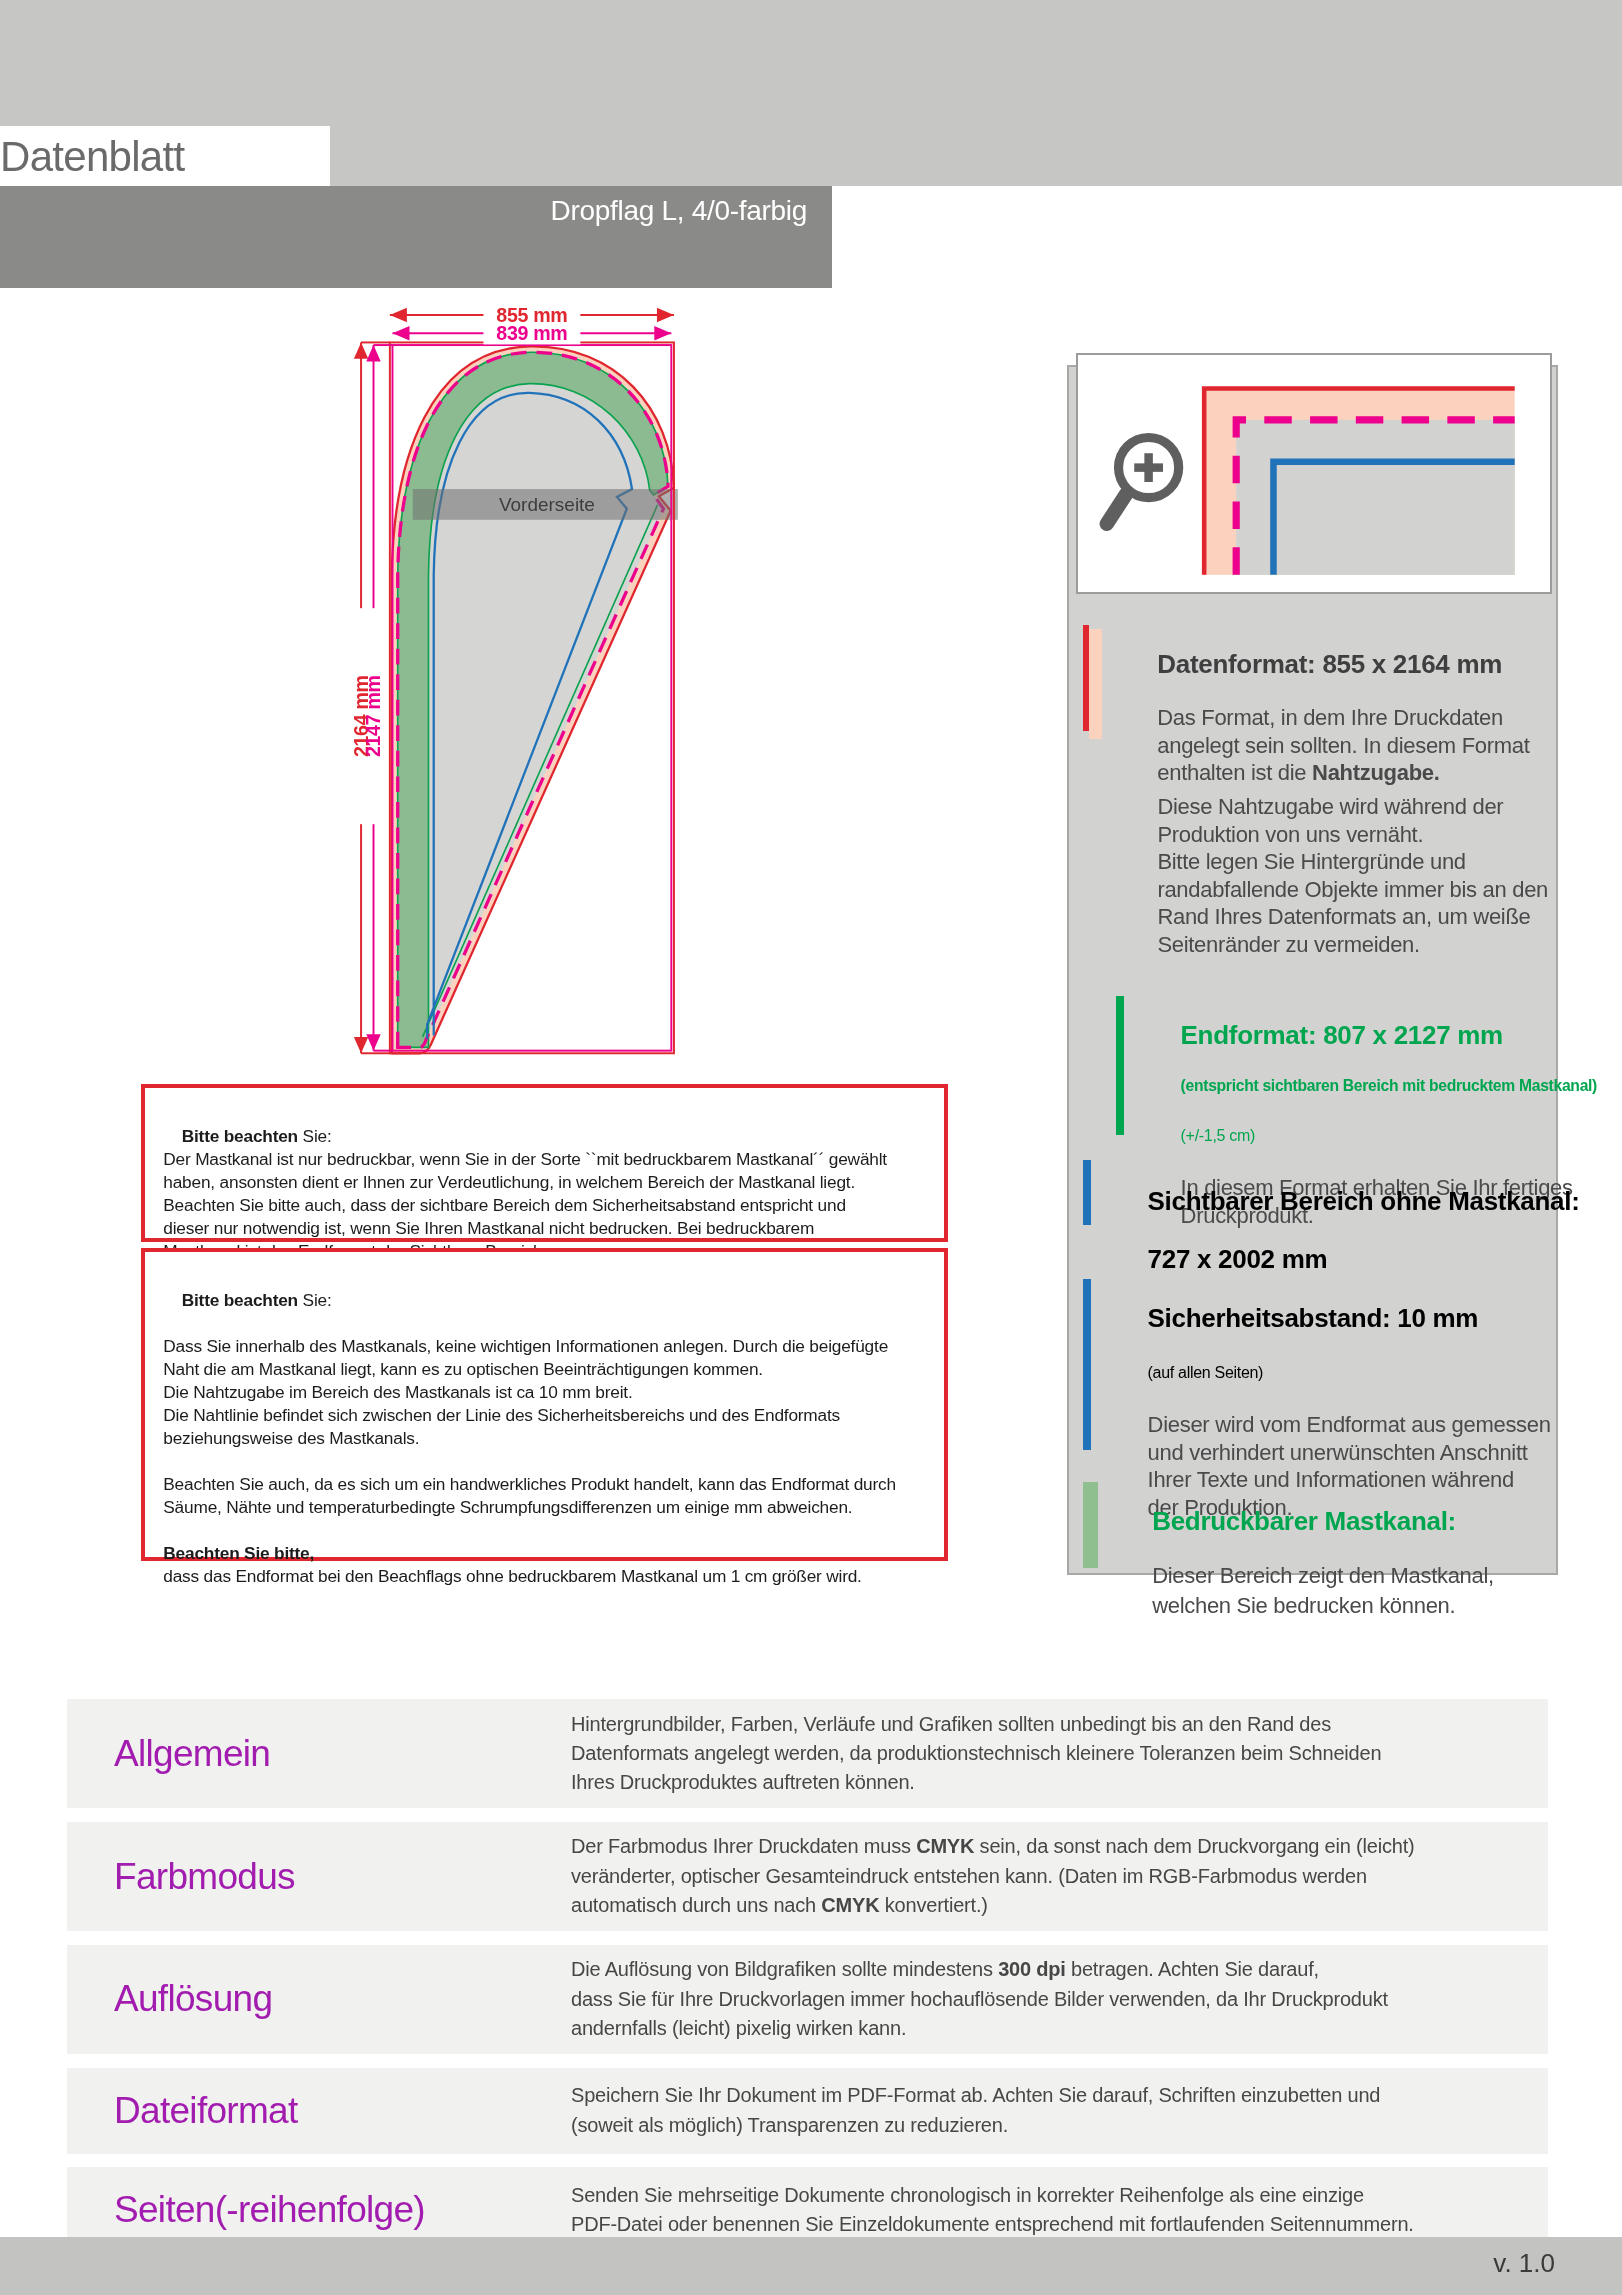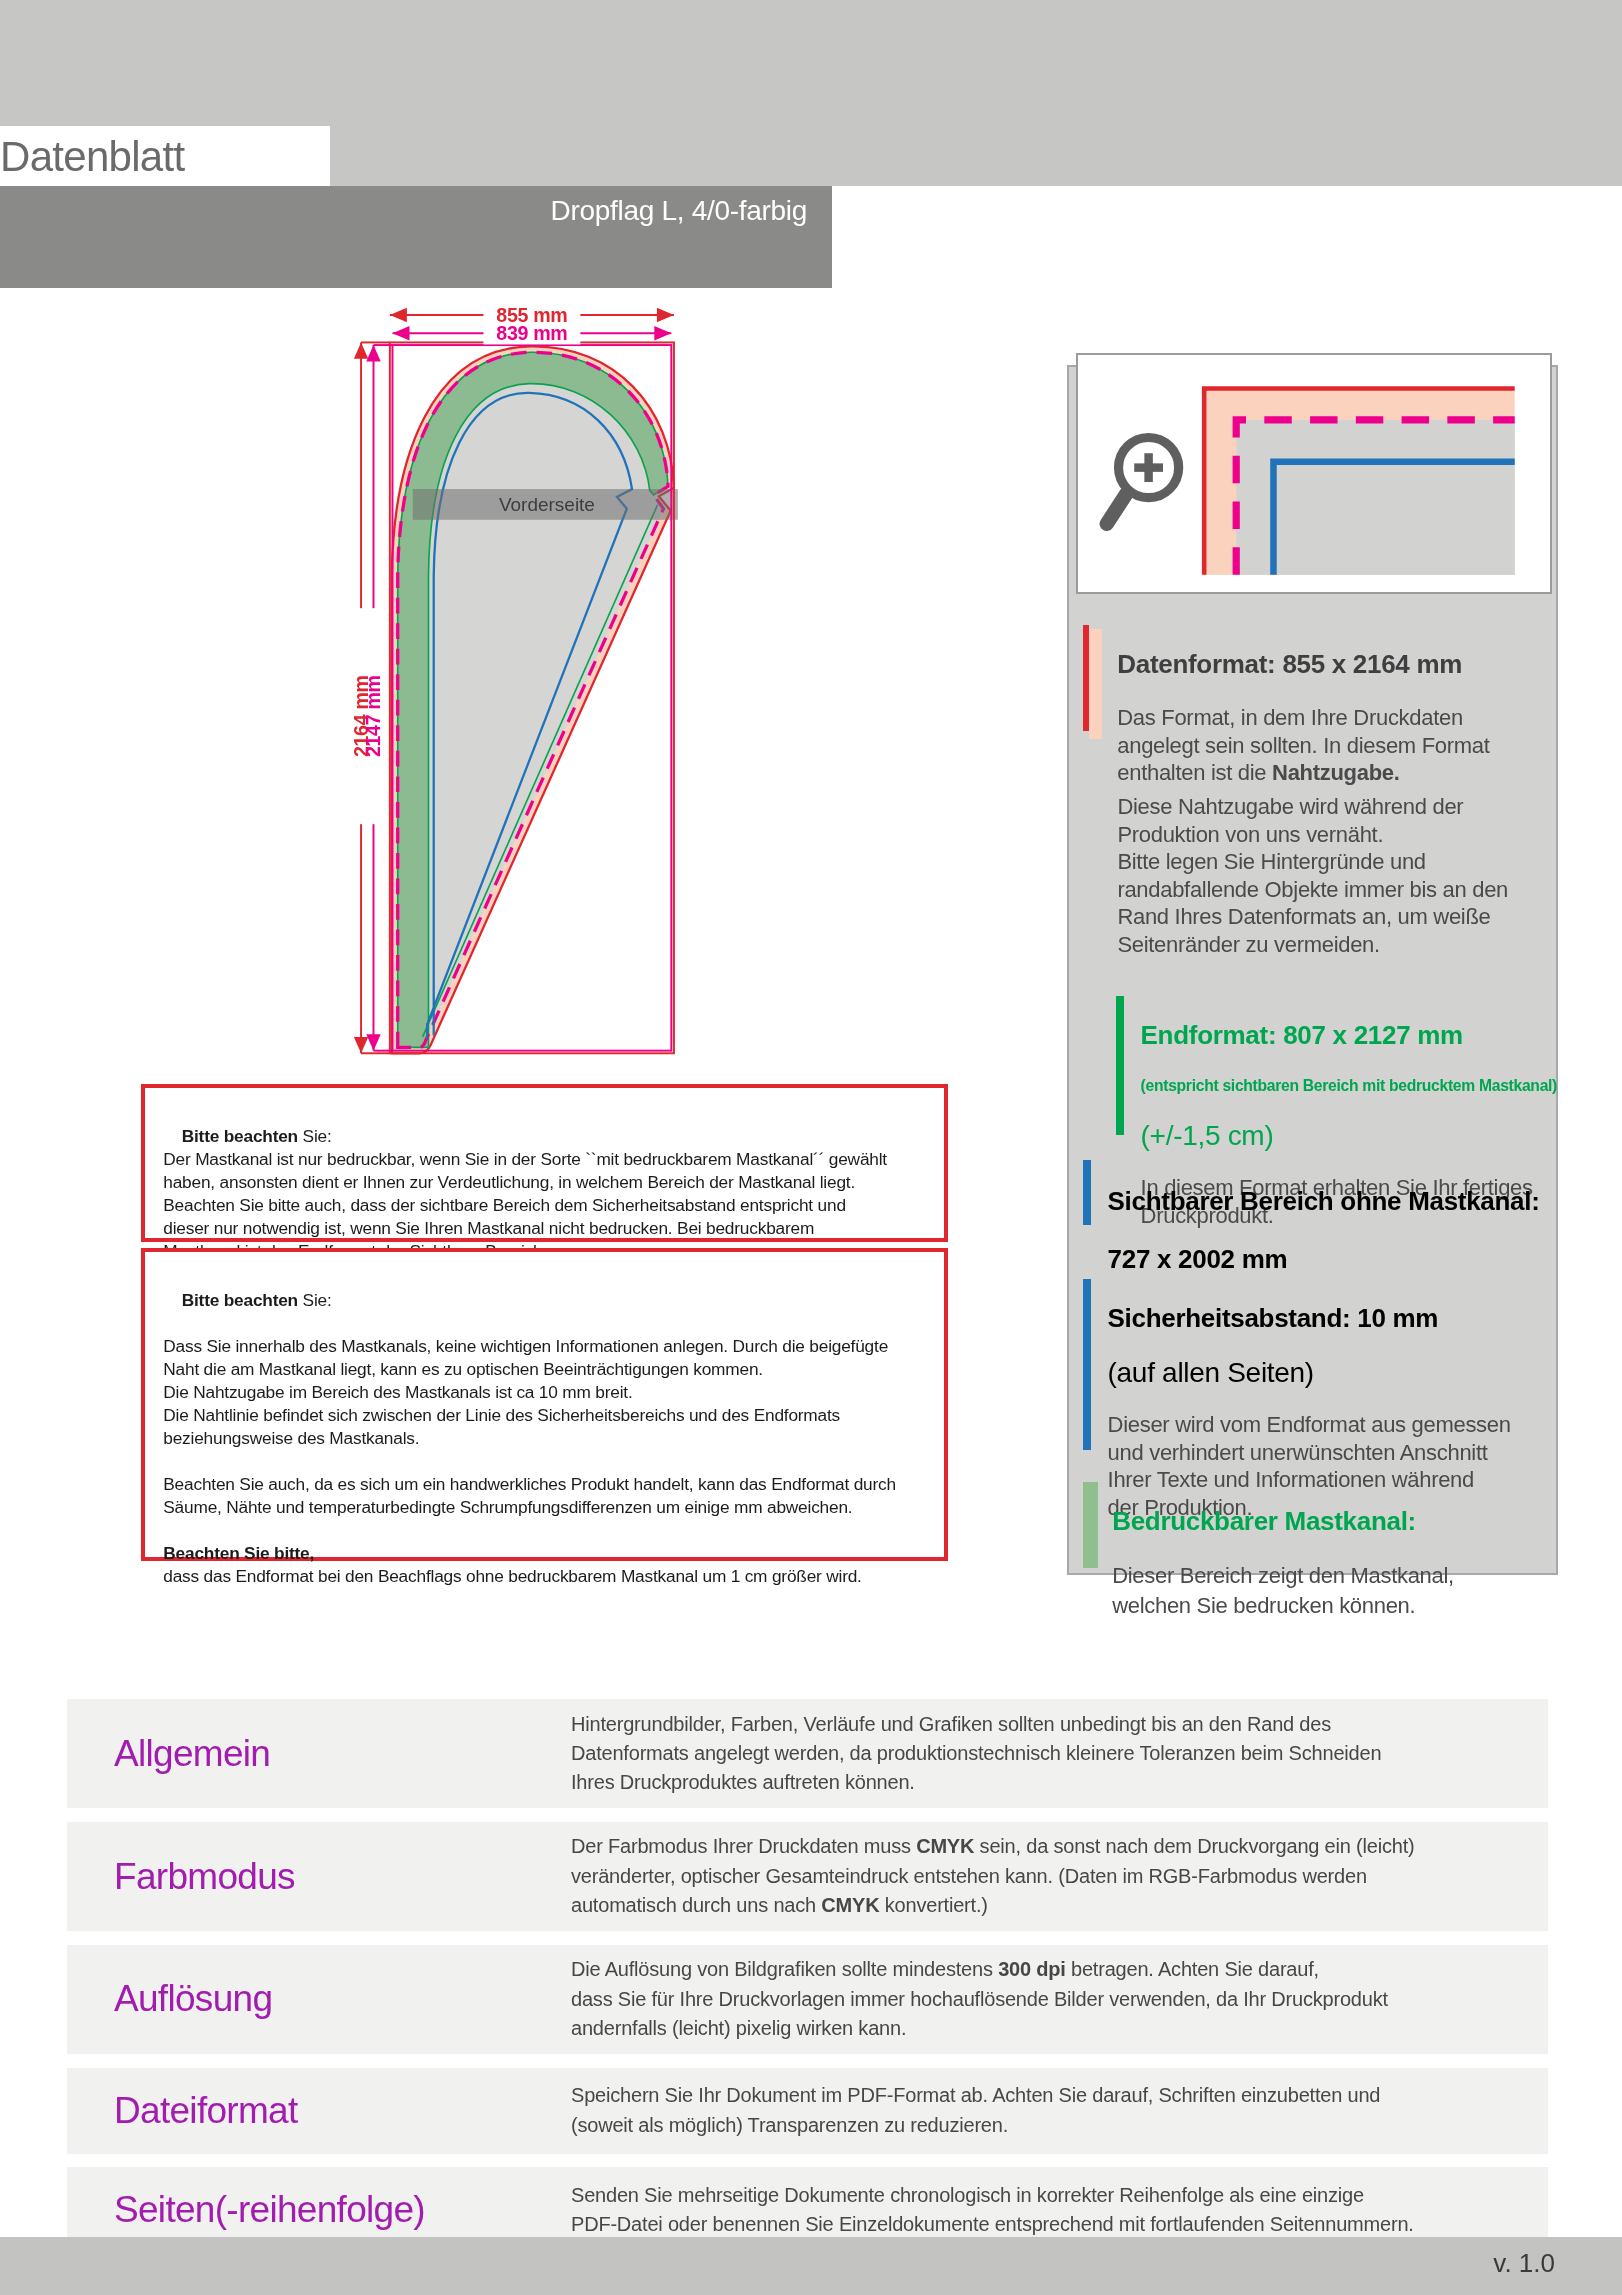--- a/index.html
+++ b/index.html
@@ -24,24 +24,24 @@
   
   .zoom-box{left:1076px;top:353px;width:472px;height:237px;background:#ffffff;
         border:2.6px solid #9c9c9b;z-index:3;}
   .zoom-box svg{display:block;width:472px;height:237px;}
 
   
   .info-panel{left:1067px;top:365px;width:491px;height:1210px;background:#d2d2d1;
         border:2.6px solid #a8a8a7;box-sizing:border-box;z-index:1;}
   .sec{position:absolute;left:14.4px;display:flex;align-items:stretch;}
   .accent{flex:none;}
-  .sec-text{padding-left:17px;white-space:pre;letter-spacing:-0.3px;}
+  .sec-text{padding-left:17px;white-space:pre;letter-spacing:-0.3px;margin-left:40px;}
   .sec-title{font-size:26px;font-weight:bold;line-height:31px;}
   .sec-sub-sm{font-size:15.7px;font-weight:bold;line-height:22px;}
-  .sec-sub{font-size:28px;line-height:29px;}
+  .sec-sub{font-size:16px;line-height:29px;}
   .sec-body{font-size:22px;line-height:27.5px;color:#4a4a4a;}
   .c-dark{color:#3f3f3f;} .c-green{color:#00a64f;} .c-blue{color:#000000;}
 
   
   .note-box{left:141px;width:807px;background:#ffffff;border:4.6px solid #e0262e;
         box-sizing:border-box;padding:14.4px 18.3px;font-size:17.3px;line-height:23px;
         color:#1c1c1c;white-space:pre;letter-spacing:-0.2px;z-index:2;}
   .note1{top:1084px;height:158px;}
   .note2{top:1248px;height:313px;}
 

